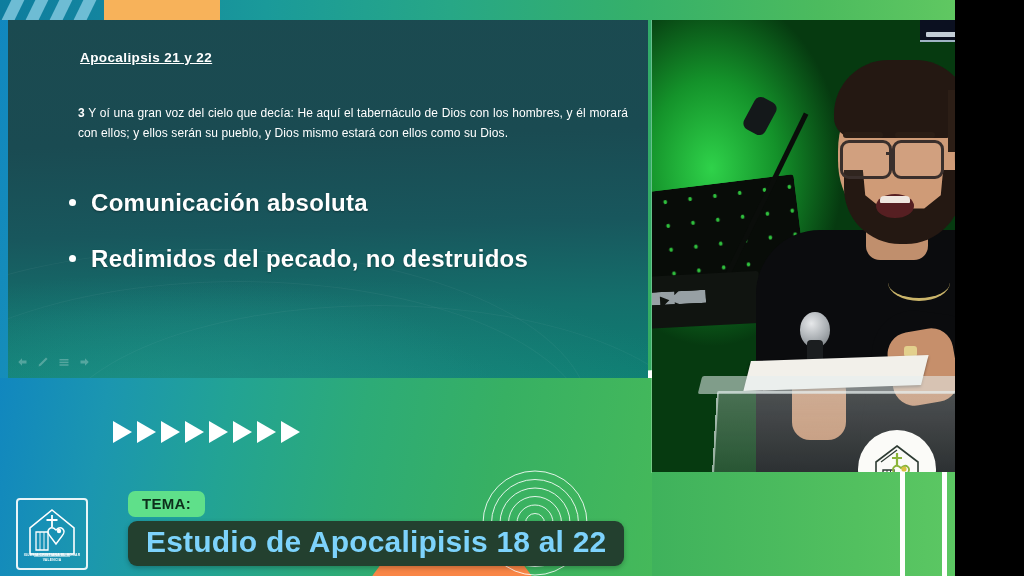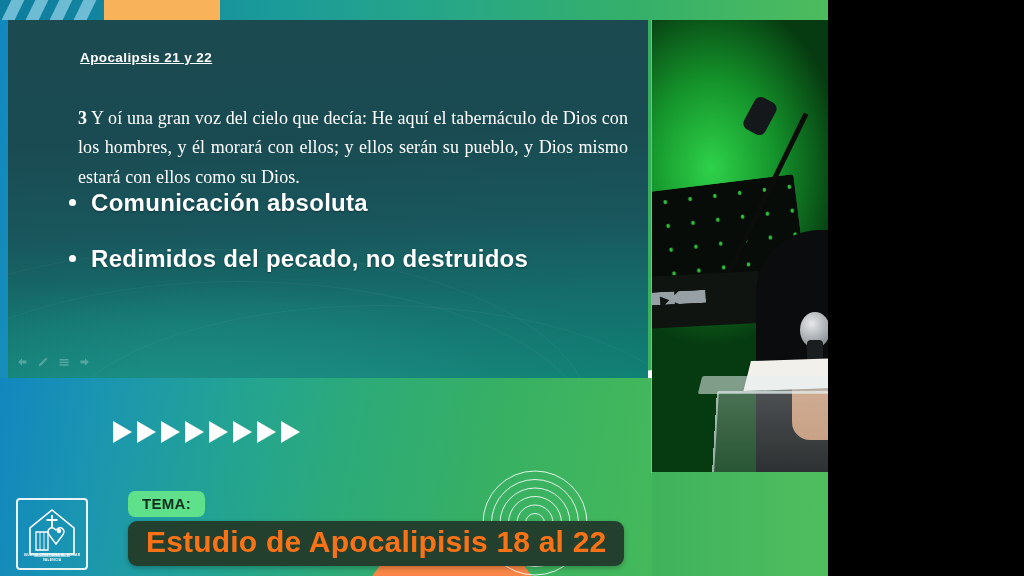--- a/index.html
+++ b/index.html
@@ -1,41 +1,41 @@
 <!DOCTYPE html>
 <html><head>
 <meta charset="utf-8">
 <style>
   html,body{margin:0;padding:0;background:#000;}
   body{width:1024px;height:576px;overflow:hidden;
        font-family:"Liberation Sans","DejaVu Sans",sans-serif;}
 
-  #stage{position:relative;width:828px;height:576px;overflow:hidden;
-         background:linear-gradient(100deg,#1187bf 0%,#1a93b4 14%,#1f9f9d 30%,#2aa87e 48%,#34ad64 66%,#3db257 82%,#4fbe5c 100%);}
+  #stage{position:relative;width:911px;height:576px;overflow:hidden;
+         background:linear-gradient(100deg,#1187bf 0%,#1a93b4 14%,#1f9f9d 30%,#2aa87e 48%,#34ad64 66%,#3db257 82%,#4fbe5c 100%);padding-left:44px;}
 
   
   .topstrip{position:absolute;left:0;top:0;width:1024px;height:20px;
             background:linear-gradient(90deg,#0e7d9e 0%,#13859f 10%,#1a9a9a 26%,#27a786 44%,#35b06a 62%,#4cbb5e 80%,#6ace63 100%);
             overflow:hidden;z-index:6;}
   .slash{position:absolute;top:-6px;width:13px;height:34px;background:#7fc7dd;
          transform:skewX(-26deg);opacity:.85;}
   .orangeblk{position:absolute;left:104px;top:0;width:116px;height:20px;background:#f7b25a;}
 
   
   .slide{position:absolute;left:8px;top:19px;width:640px;height:359px;
          background:
            radial-gradient(120% 80% at 45% 118%, rgba(42,150,140,.55) 0%, rgba(42,150,140,0) 58%),
            radial-gradient(90% 55% at 22% 104%, rgba(30,160,150,.45) 0%, rgba(30,160,150,0) 60%),
            linear-gradient(178deg,#1b4a50 0%,#1a4b52 34%,#18575d 58%,#14706c 80%,#0e7f73 100%);
          overflow:hidden;z-index:4;}
   .wave{position:absolute;border-radius:50%;border:1px solid rgba(255,255,255,.045);}
   .slide-ref{position:absolute;left:72px;top:31px;font-size:13.5px;font-weight:bold;color:#fff;
              text-decoration:underline;letter-spacing:.4px;}
-  .slide-verse{position:absolute;left:70px;top:85px;width:550px;color:#fff;font-size:18px;
-               line-height:1.63;text-align:justify;font-weight:500;letter-spacing:.1px;font-family:Liberation Serif, serif;}
+  .slide-verse{position:absolute;left:70px;top:85px;width:550px;color:#fff;font-size:12px;
+               line-height:1.63;text-align:justify;font-weight:500;letter-spacing:.1px;}
   .slide-verse b{font-weight:bold;}
   .bullets{position:absolute;left:55px;top:170px;width:580px;list-style:none;margin:0;padding:0;}
   .bullets li{position:relative;color:#fff;font-size:24px;font-weight:bold;padding-left:28px;
               margin-bottom:28px;letter-spacing:.3px;text-shadow:0 1px 2px rgba(0,0,0,.35);}
   .bullets li:before{content:"";position:absolute;left:6px;top:10px;width:7px;height:7px;
                      border-radius:50%;background:#fff;}
 
   
   .pptctl{position:absolute;left:8px;bottom:10px;display:flex;gap:9px;align-items:center;opacity:.33;}
   .pptctl .ci{width:12px;height:12px;fill:#cfe6e4;}
@@ -112,21 +112,21 @@
   .rings i{position:absolute;border:1.4px solid rgba(255,255,255,.85);border-radius:50%;
            left:50%;top:50%;transform:translate(-50%,-50%);}
 
   .orangecirc{position:absolute;left:358px;top:532px;width:188px;height:188px;border-radius:50%;
               background:#f98646;z-index:8;}
 
   .temabadge{position:absolute;left:128px;top:491px;background:#5fe08a;color:#0d2f1b;
              font-size:15px;font-weight:bold;padding:4px 14px 5px;border-radius:7px;z-index:10;letter-spacing:.3px;}
   .titlebox{position:absolute;left:128px;top:521px;background:#23402f;border-radius:9px;
             padding:5px 18px 8px;z-index:10;box-shadow:0 2px 5px rgba(0,0,0,.25);}
-  .titlebox span{color:#f97316;font-size:30px;font-weight:bold;letter-spacing:.2px;line-height:1.08;display:block;}
+  .titlebox span{color:#7dd3fc;font-size:30px;font-weight:bold;letter-spacing:.2px;line-height:1.08;display:block;}
 
   .brandlogo{position:absolute;left:16px;top:498px;width:72px;height:72px;z-index:10;}
   .brandlogo .lgbox{position:absolute;inset:0;border:2px solid rgba(255,255,255,.9);border-radius:4px;}
   .brandtxt{position:absolute;left:0;right:0;bottom:7px;text-align:center;color:#fff;
             font-size:3.4px;letter-spacing:.2px;line-height:1.45;font-weight:bold;}
 </style>
 </head>
 <body>
 
 <div id="stage">

